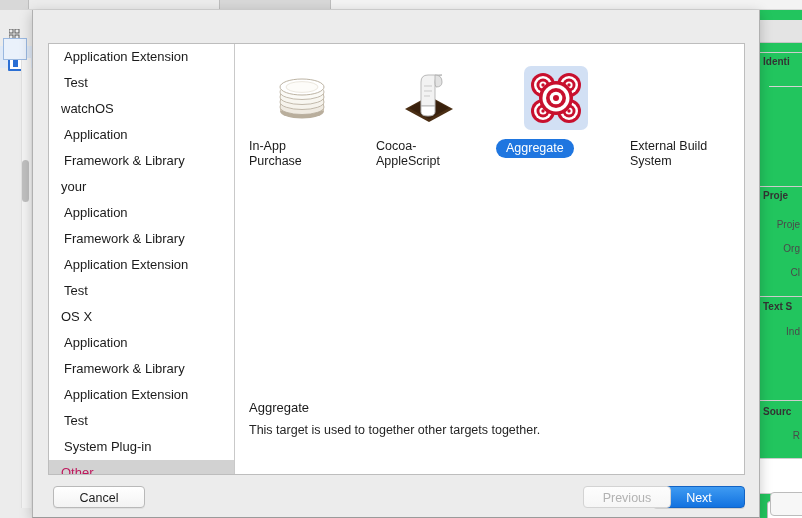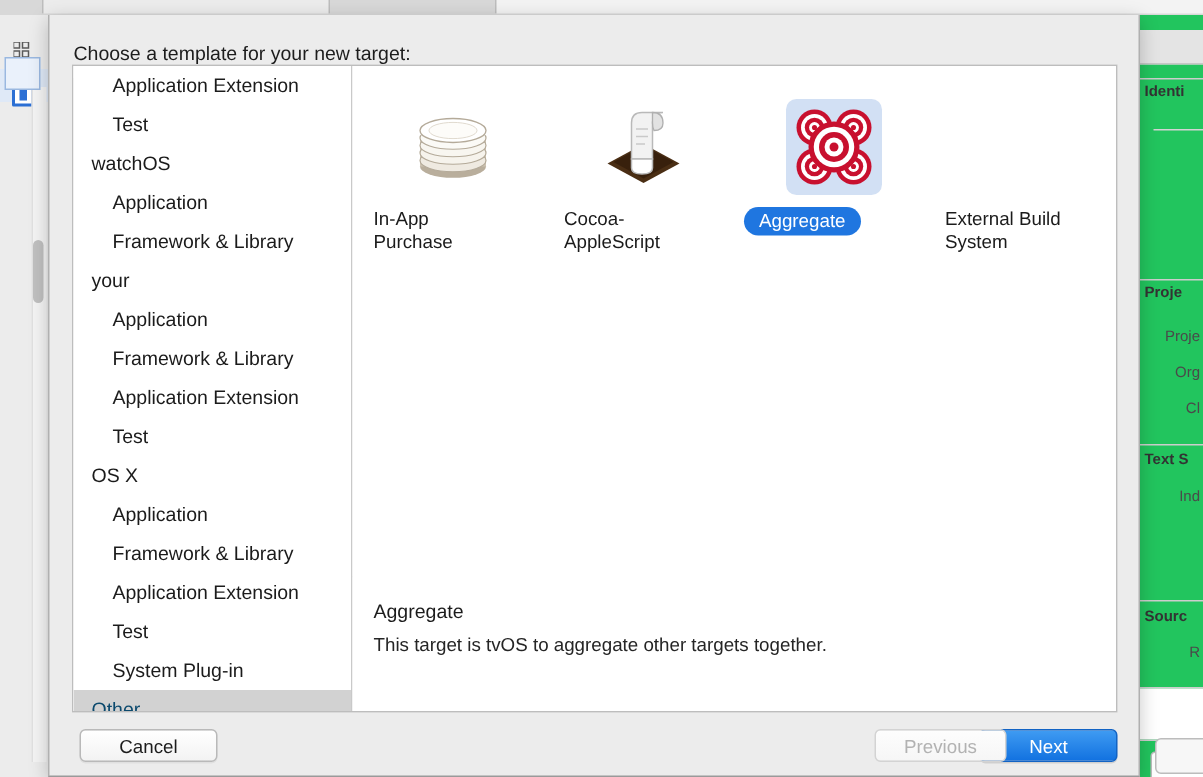--- a/index.html
+++ b/index.html
@@ -208,24 +208,24 @@
   }
   .cat-item {
     height: 26px;
     line-height: 26px;
     font-size: 13px;
     color: #1b1b1b;
     padding-left: 12px;
     white-space: nowrap;
     box-sizing: border-box;
   }
-  .cat-item.child { padding-left: 26px; }
+  .cat-item.child { padding-left: 15px; }
   .cat-item.selected {
     background: #d2d2d2;
-    color: #0c4a6e;
+    color: #be185d;
   }
   .catlist-top-cut {
     position: absolute;
     left: 0; top: 0;
     width: 186px; height: 8px;
     background: #ffffff;
   }
 
   
   .tpl-area {
@@ -389,21 +389,20 @@
     <div class="insp-header" style="top:396px;">Sourc</div>
     <div class="insp-label" style="top:420px;">R</div>
     <div class="insp-divider" style="top:448px;"></div>
     <div class="insp-white-band" style="top:449px;height:34px;"></div>
     <div class="insp-divider" style="top:483px;"></div>
     <div class="insp-field" style="top:491px;"></div>
   </div>
 
   <div class="sheet">
 
-    <div class="sheet-title">Choose a template for your new target:</div>
 
     <div class="picker">
 
       <div class="catlist">
         <div class="catlist-top-cut"></div>
         <div id="cat-items">
             <div class="cat-item child">Application Extension</div>
             <div class="cat-item child">Test</div>
             <div class="cat-item">watchOS</div>
             <div class="cat-item child">Application</div>
@@ -498,21 +497,21 @@
             <div class="tpl-icon-wrap"></div>
             <span class="tpl-label">External Build
 System</span>
           </div>
 
         </div>
       </div>
 
       <div class="desc">
         <div class="desc-title">Aggregate</div>
-        <div class="desc-body">This target is tvOS to aggregate other targets together.</div>
+        <div class="desc-body">This target is used to together other targets together.</div>
       </div>
 
     </div>
 
     <div id="cancel-btn" class="btn btn-default">Cancel</div>
     <div id="next-btn" class="btn btn-primary">Next</div>
     <div id="previous-btn" class="btn btn-disabled">Previous</div>
 
   </div>
 

